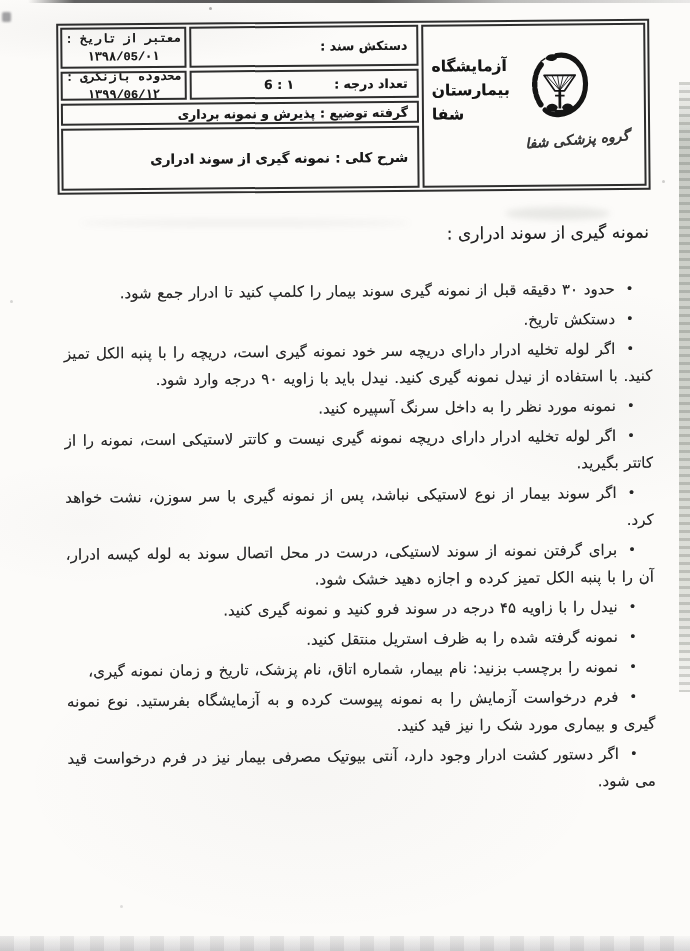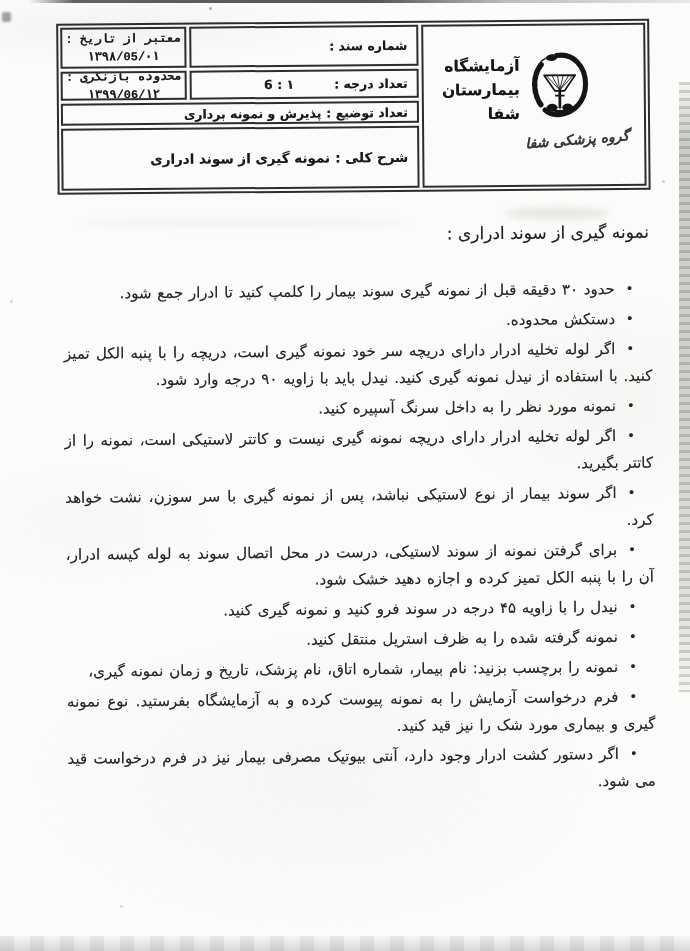--- a/index.html
+++ b/index.html
@@ -88,21 +88,21 @@
   .cell-distribution{ grid-column: 2 / span 2; grid-row: 3; padding-right: 9px; gap: 5px; }
   .cell-summary     { grid-column: 2 / span 2; grid-row: 4; padding-right: 9px; gap: 5px; }
 
   .tbl-label, .tbl-value { font-weight: bold; font-size: 12.5px; color: #191919; white-space: nowrap; }
   .cell-summary .tbl-label, .cell-summary .tbl-value { font-size: 13.5px; }
   .date-cell { flex-direction: column; justify-content: center; align-items: center; line-height: 1.5; }
   .date-cell .tbl-label, .date-cell .tbl-value { font-size: 12px; font-family: Liberation Mono, monospace; }
 
   .org-text {
     position: absolute; left: 8px; top: 28px; width: 88px;
-    text-align: right; font-weight: bold; font-size: 15.5px;
+    text-align: left; font-weight: bold; font-size: 15.5px;
     line-height: 1.55; color: #161616; direction: rtl;
   }
   .emblem { position: absolute; left: 102px; top: 24px; width: 68px; height: 76px; }
   .signature {
     position: absolute; left: 90px; top: 106px; width: 126px;
     direction: rtl; text-align: center;
     font-style: italic; font-weight: bold; font-size: 14px; color: #222;
     transform: rotate(-4deg); letter-spacing: .5px; opacity: .9;
     white-space: nowrap;
   }
@@ -158,56 +158,56 @@
         <path d="M50 60 L50 86" stroke="#151515" stroke-width="4"></path>
         <path d="M43 67 L57 67" stroke="#151515" stroke-width="2.5"></path>
         <path d="M30 84 C35 76 44 78 47 84 L44 90 C38 92 32 90 30 84 Z" fill="#151515"></path>
         <path d="M70 84 C65 76 56 78 53 84 L56 90 C62 92 68 90 70 84 Z" fill="#151515"></path>
         <path d="M41 88 L59 88 L55 96 L45 96 Z" fill="#151515"></path>
       </svg>
       <div class="signature">گروه پزشکی شفا</div>
     </div>
 
     <div class="cell cell-doc-number">
-      <span class="tbl-label">شماره سند :</span>
+      <span class="tbl-label">دستکش سند :</span>
       <span class="tbl-value"></span>
     </div>
 
     <div class="cell date-cell cell-valid-from">
       <span class="tbl-label">معتبر از تاریخ :</span>
       <span class="tbl-value">۱۳۹۸/05/۰۱</span>
     </div>
 
     <div class="cell cell-pages">
       <span class="tbl-label">تعداد درجه :</span>
       <span class="tbl-value">۱ : 6</span>
     </div>
 
     <div class="cell date-cell cell-revision">
       <span class="tbl-label">محدوده بازنگری :</span>
       <span class="tbl-value">۱۳۹۹/06/۱۲</span>
     </div>
 
     <div class="cell cell-distribution">
-      <span class="tbl-label">تعداد توضیع :</span>
+      <span class="tbl-label">گرفته توضیع :</span>
       <span class="tbl-value">پذیرش و نمونه برداری</span>
     </div>
 
     <div class="cell cell-summary">
       <span class="tbl-label">شرح کلی :</span>
       <span class="tbl-value">نمونه گیری از سوند ادراری</span>
     </div>
 
   </div>
 
   <div class="body-text">
     <div class="page-title">نمونه گیری از سوند ادراری :</div>
     <div>
         <div class="bullet-item"><span class="bullet">•</span><span>حدود ۳۰ دقیقه قبل از نمونه گیری سوند بیمار را کلمپ کنید تا ادرار جمع شود.</span></div>
-        <div class="bullet-item"><span class="bullet">•</span><span>دستکش محدوده.</span></div>
+        <div class="bullet-item"><span class="bullet">•</span><span>دستکش تاریخ.</span></div>
         <div class="bullet-item"><span class="bullet">•</span><span>اگر لوله تخلیه ادرار دارای دریچه سر خود نمونه گیری است، دریچه را با پنبه الکل تمیز کنید. با استفاده از نیدل نمونه گیری کنید. نیدل باید با زاویه ۹۰ درجه وارد شود.</span></div>
         <div class="bullet-item"><span class="bullet">•</span><span>نمونه مورد نظر را به داخل سرنگ آسپیره کنید.</span></div>
         <div class="bullet-item"><span class="bullet">•</span><span>اگر لوله تخلیه ادرار دارای دریچه نمونه گیری نیست و کاتتر لاستیکی است، نمونه را از کاتتر بگیرید.</span></div>
         <div class="bullet-item"><span class="bullet">•</span><span>اگر سوند بیمار از نوع لاستیکی نباشد، پس از نمونه گیری با سر سوزن، نشت خواهد کرد.</span></div>
         <div class="bullet-item"><span class="bullet">•</span><span>برای گرفتن نمونه از سوند لاستیکی، درست در محل اتصال سوند به لوله کیسه ادرار، آن را با پنبه الکل تمیز کرده و اجازه دهید خشک شود.</span></div>
         <div class="bullet-item"><span class="bullet">•</span><span>نیدل را با زاویه ۴۵ درجه در سوند فرو کنید و نمونه گیری کنید.</span></div>
         <div class="bullet-item"><span class="bullet">•</span><span>نمونه گرفته شده را به ظرف استریل منتقل کنید.</span></div>
         <div class="bullet-item"><span class="bullet">•</span><span>نمونه را برچسب بزنید: نام بیمار، شماره اتاق، نام پزشک، تاریخ و زمان نمونه گیری،</span></div>
         <div class="bullet-item"><span class="bullet">•</span><span>فرم درخواست آزمایش را به نمونه پیوست کرده و به آزمایشگاه بفرستید. نوع نمونه گیری و بیماری مورد شک را نیز قید کنید.</span></div>
         <div class="bullet-item"><span class="bullet">•</span><span>اگر دستور کشت ادرار وجود دارد، آنتی بیوتیک مصرفی بیمار نیز در فرم درخواست قید می شود.</span></div>

